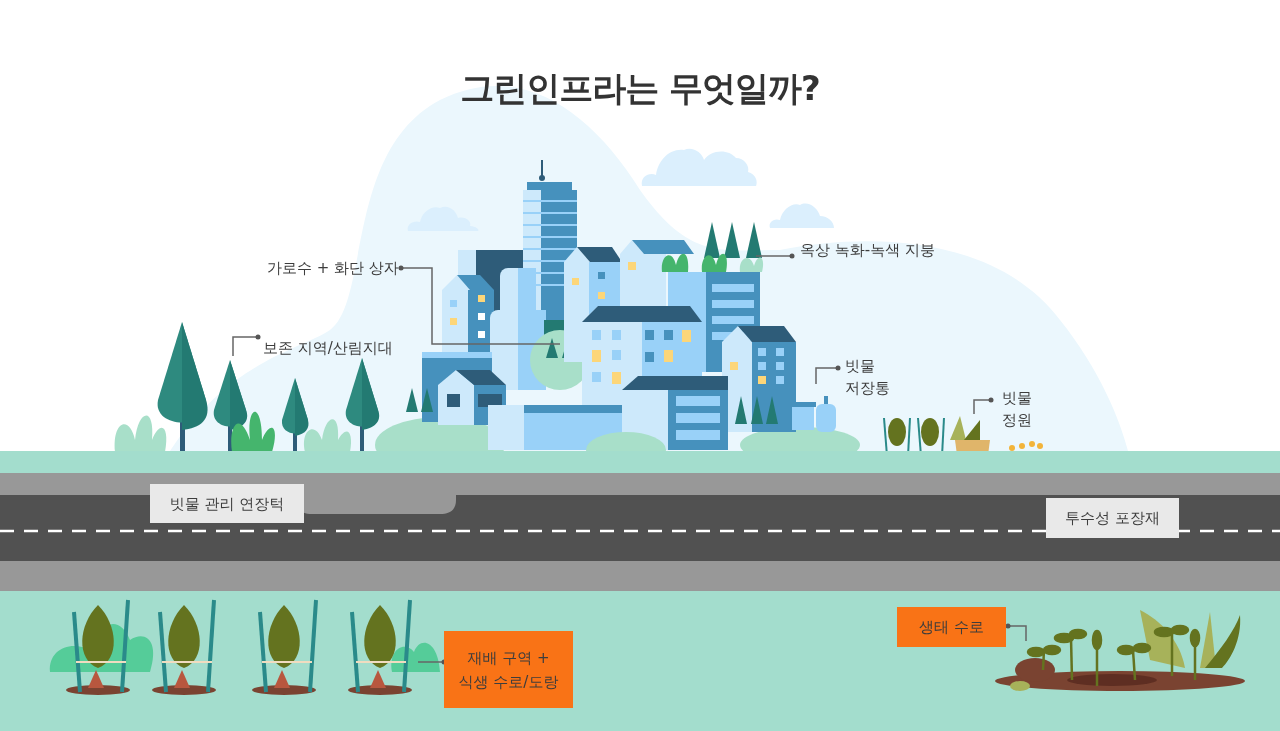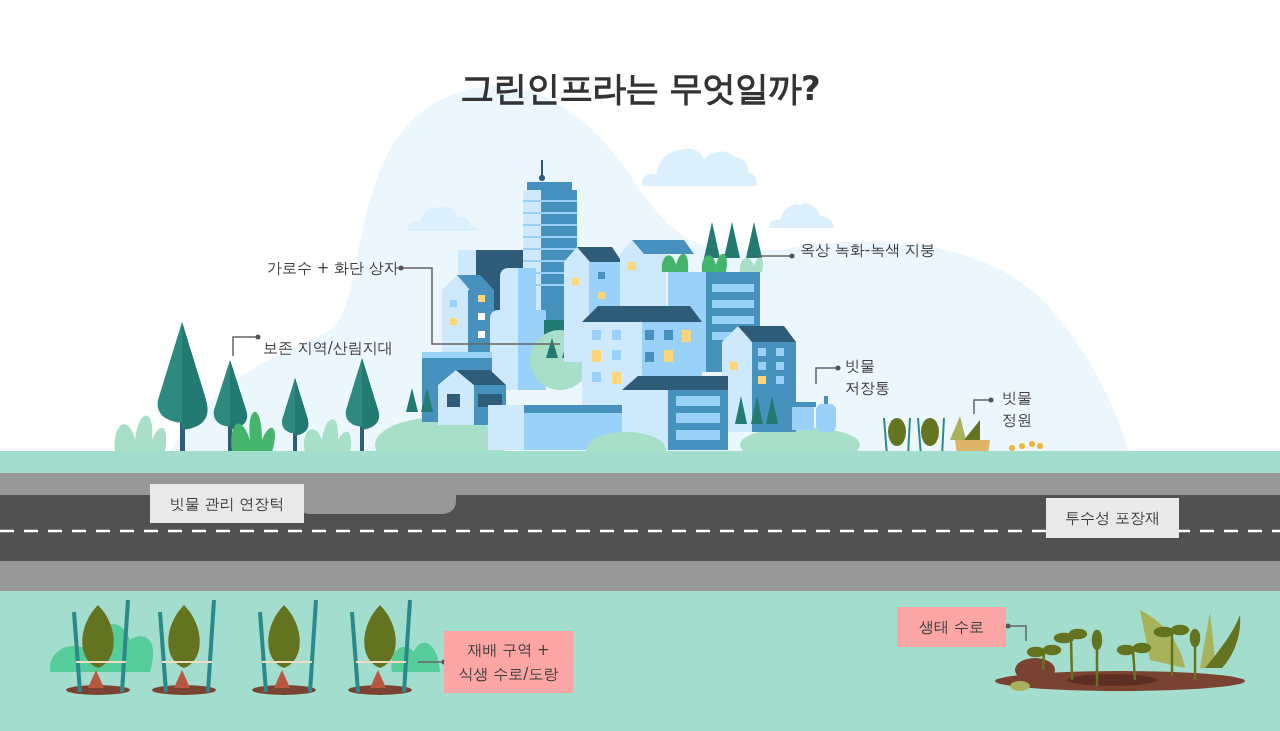--- a/index.html
+++ b/index.html
@@ -14,21 +14,21 @@
     position: absolute; left: 0; width: 1280px; top: 66px; text-align: center;
     font-size: 34px; font-weight: bold; color: #333333; letter-spacing: -1px;
   }
   .label {
     position: absolute; font-size: 15px; color: #3d3d3d; line-height: 22px; white-space: nowrap;
   }
   .box {
     position: absolute; background: #e9e9e9; font-size: 15px; color: #3d3d3d;
     display: flex; align-items: center; justify-content: center; text-align: center; line-height: 24px;
   }
-  .box.light { background: #fca5a5; }
+  .box.light { background: #f97316; }
 </style>
 </head>
 <body>
 
 <svg id="scene" width="1280" height="731" viewBox="0 0 1280 731" xmlns="http://www.w3.org/2000/svg">
 
   <g>
     <path d="M170 451 C 230 360, 300 350, 330 330 C 370 300, 345 150, 440 100 C 520 60, 590 110, 640 190 C 690 260, 720 250, 780 250 C 880 230, 1000 240, 1060 320 C 1100 370, 1120 420, 1128 451 Z" fill="#ebf7fd"></path>
   </g>
 
@@ -329,17 +329,17 @@
   <div>저장통</div>
 </div>
 <div class="label" style="left:1002px; top:387px;">
   <div>빗물</div>
   <div>정원</div>
 </div>
 
 <div class="box" style="left:150px; top:484px; width:154px; height:39px;">빗물 관리 연장턱</div>
 <div class="box" style="left:1046px; top:498px; width:133px; height:40px;">투수성 포장재</div>
 
-<div class="box light" style="left:444px; top:631px; width:129px; height:62px; flex-direction:column;">
+<div class="box light" style="left:444px; top:631px; width:129px; height:77px; flex-direction:column;">
   <div>재배 구역 +</div>
   <div>식생 수로/도랑</div>
 </div>
 <div class="box light" style="left:897px; top:607px; width:109px; height:40px;">생태 수로</div>
 
 </body></html>

